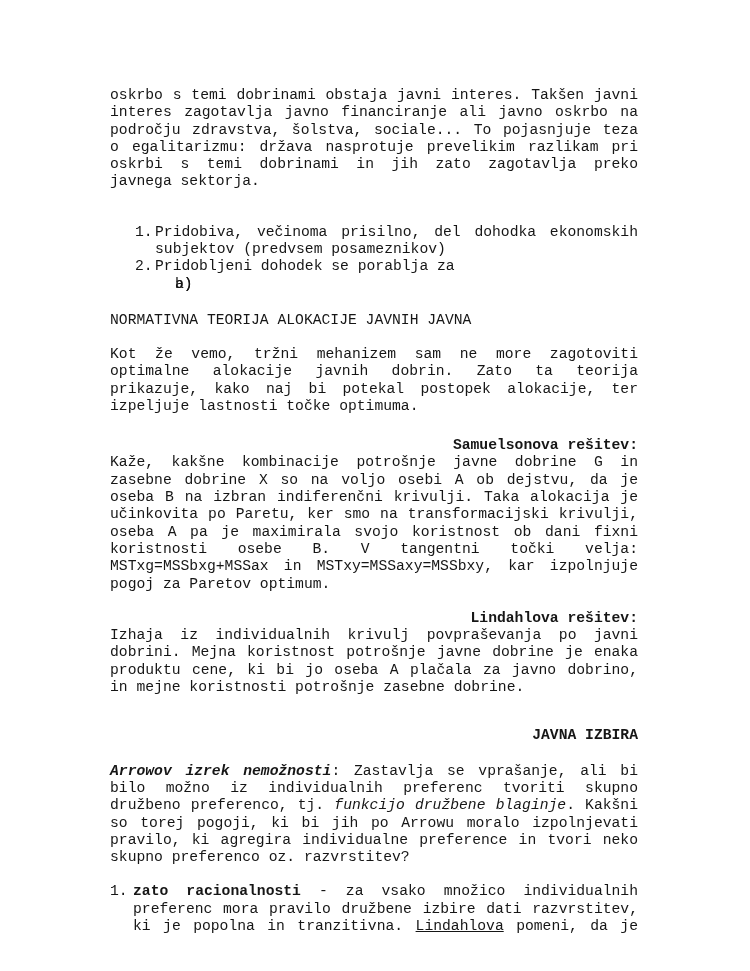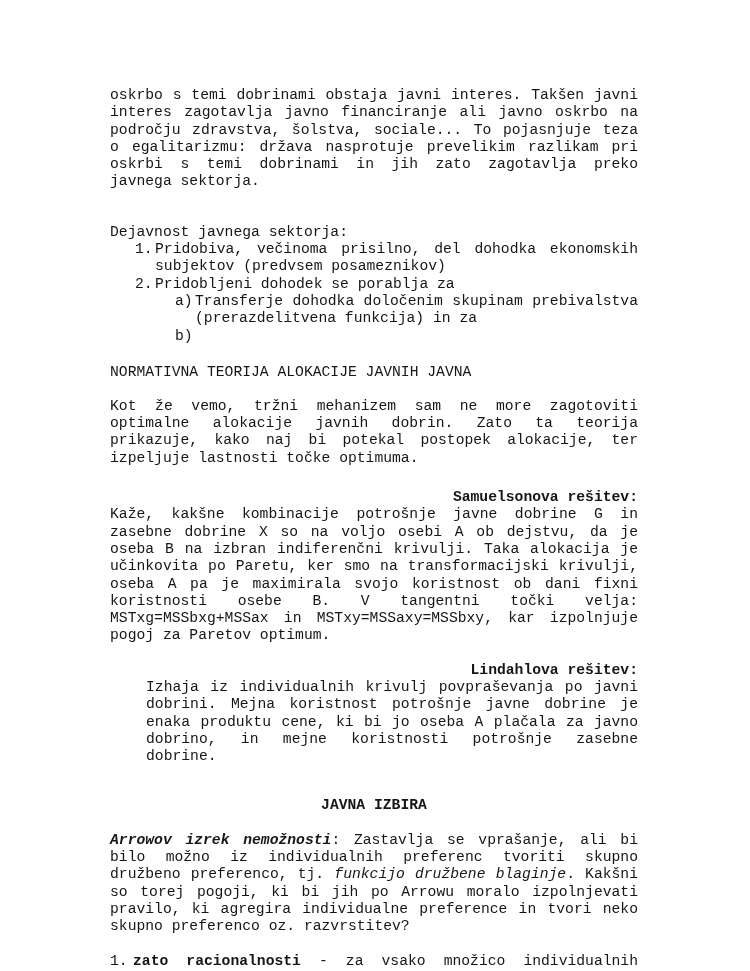--- a/index.html
+++ b/index.html
@@ -33,31 +33,31 @@
   .li-l2 > .marker { position: absolute; left: 65px; top: 0; }
 
   .caps-heading {
     margin: 36px 0 0 0;
     font-weight: normal;
     text-align: left;
   }
   .normative-para { margin-top: 17px; }
 
   .titled-block-samuelson { margin-top: 22px; }
-  .titled-block-lindahl  { margin-top: 17px; margin-left: 36px; }
+  .titled-block-lindahl  { margin-top: 17px; }
   .bold-head {
     margin: 0;
     font-weight: bold;
     text-align: right;
   }
 
   .javna-heading {
     margin: 31px 0 0 0;
     font-weight: bold;
-    text-align: center;
+    text-align: right;
   }
   .arrow-para { margin-top: 18px; }
 
   .condition-item {
     margin-top: 17px;
     padding-left: 23px;
     text-align: justify;
     text-align-last: justify;
   }
   .condition-item > .marker { position: absolute; left: 0; top: 0; }
@@ -70,35 +70,33 @@
   .seg-underline   { text-decoration: underline; }
 </style>
 </head>
 <body>
 
 <div class="page">
 
   <p class="para">oskrbo s temi dobrinami obstaja javni interes. Takšen javni interes zagotavlja javno financiranje ali javno oskrbo na področju zdravstva, šolstva, sociale... To pojasnjuje teza o egalitarizmu: država nasprotuje prevelikim razlikam pri oskrbi s temi dobrinami in jih zato zagotavlja preko javnega sektorja.</p>
 
   <div class="activities-block">
-    <p class="line">Dejavnost javnega sektorja:</p>
 
     <div class="li li-l1">
       <span class="marker">1.</span>
       <span class="li-text">Pridobiva, večinoma prisilno, del dohodka ekonomskih subjektov (predvsem posameznikov)</span>
     </div>
 
     <div class="li li-l1">
       <span class="marker">2.</span>
       <span class="li-text">Pridobljeni dohodek se porablja za</span>
     </div>
 
     <div class="li li-l2">
       <span class="marker">a)</span>
-      <span class="li-text">Transferje dohodka določenim skupinam prebivalstva (prerazdelitvena funkcija) in za</span>
     </div>
 
     <div class="li li-l2">
       <span class="marker">b)</span>
     </div>
   </div>
 
   <p class="caps-heading">NORMATIVNA TEORIJA ALOKACIJE JAVNIH JAVNA</p>
   <p class="para normative-para">Kot že vemo, tržni mehanizem sam ne more zagotoviti optimalne alokacije javnih dobrin. Zato ta teorija prikazuje, kako naj bi potekal postopek alokacije, ter izpeljuje lastnosti točke optimuma.</p>
 
@@ -111,16 +109,16 @@
     <p class="bold-head">Lindahlova rešitev:</p>
     <p class="para">Izhaja iz individualnih krivulj povpraševanja po javni dobrini. Mejna koristnost potrošnje javne dobrine je enaka produktu cene, ki bi jo oseba A plačala za javno dobrino, in mejne koristnosti potrošnje zasebne dobrine.</p>
   </div>
 
   <p class="javna-heading">JAVNA IZBIRA</p>
 
   <p class="para arrow-para"><span class="seg-bold-italic">Arrowov izrek nemožnosti</span><span class="seg-normal">: Zastavlja se vprašanje, ali bi bilo možno iz individualnih preferenc tvoriti skupno družbeno preferenco, tj. </span><span class="seg-italic">funkcijo družbene blaginje</span><span class="seg-normal">. Kakšni so torej pogoji, ki bi jih po Arrowu moralo izpolnjevati pravilo, ki agregira individualne preference in tvori neko skupno preferenco oz. razvrstitev?</span></p>
 
   <div class="li condition-item">
     <span class="marker">1.</span>
-    <span class="li-text"><span class="seg-bold">zato racionalnosti</span><span class="seg-normal"> - za vsako množico individualnih preferenc mora pravilo družbene izbire dati razvrstitev, ki je popolna in tranzitivna. </span><span class="seg-underline">Zastavlja</span><span class="seg-normal"> pomeni, da je</span></span>
+    <span class="li-text"><span class="seg-bold">zato racionalnosti</span><span class="seg-normal"> - za vsako množico individualnih preferenc mora pravilo družbene izbire dati razvrstitev, ki je popolna in tranzitivna. </span><span class="seg-underline">Lindahlova</span><span class="seg-normal"> pomeni, da je</span></span>
   </div>
 
 </div>
 
 </body></html>

